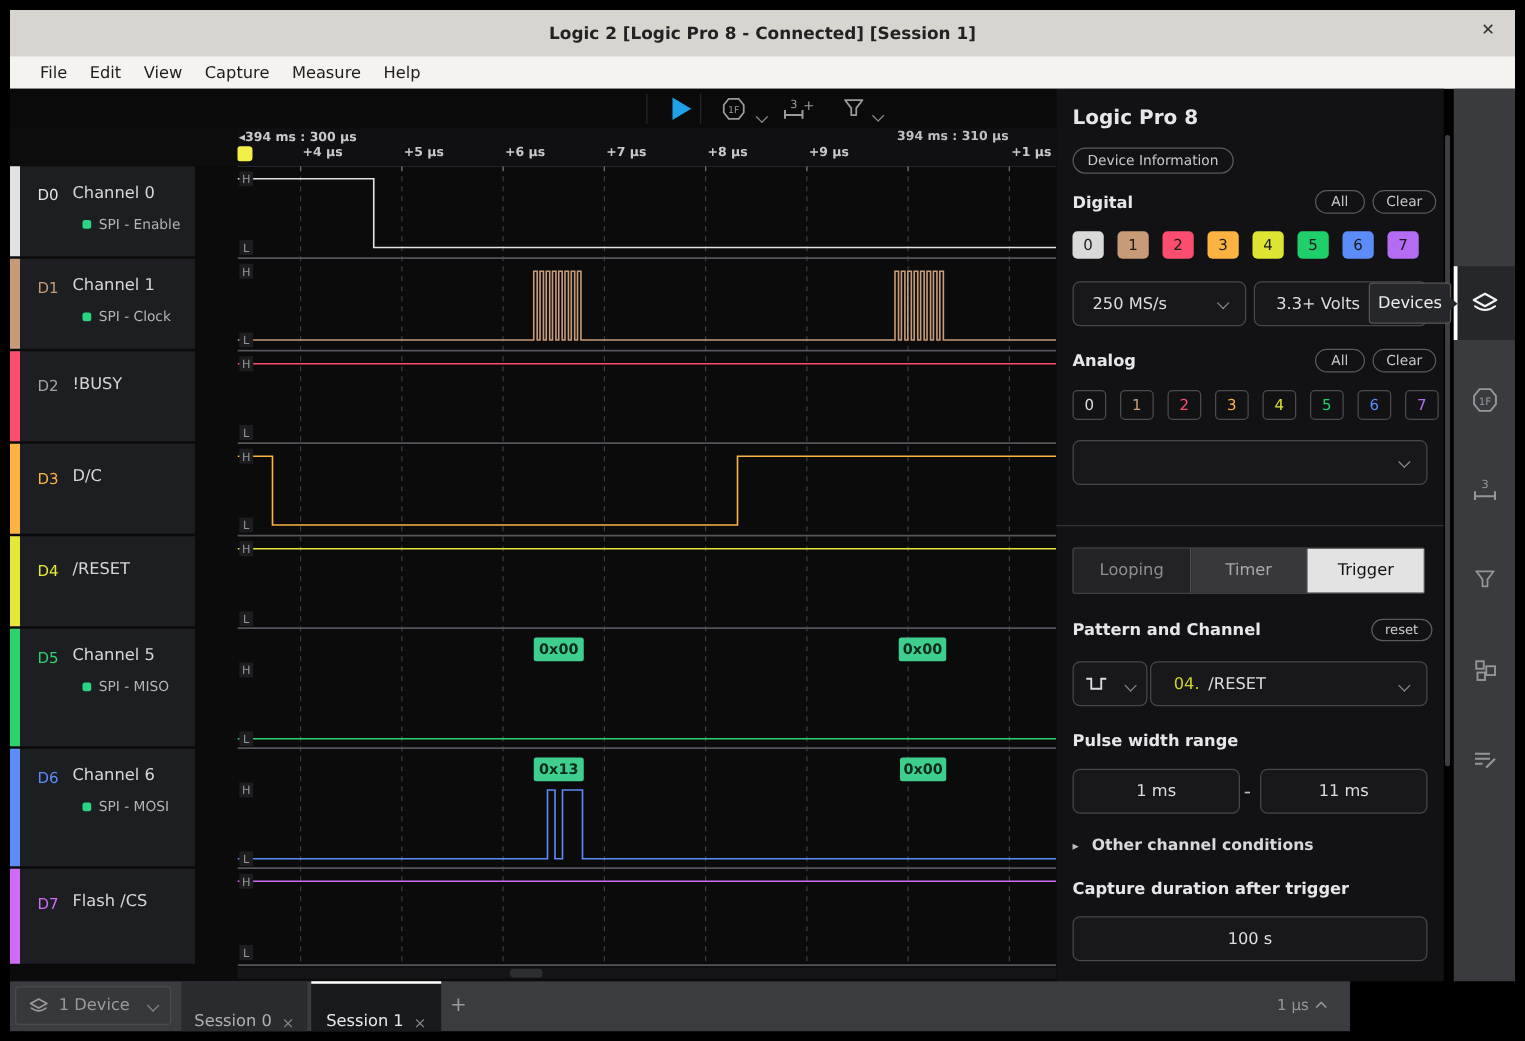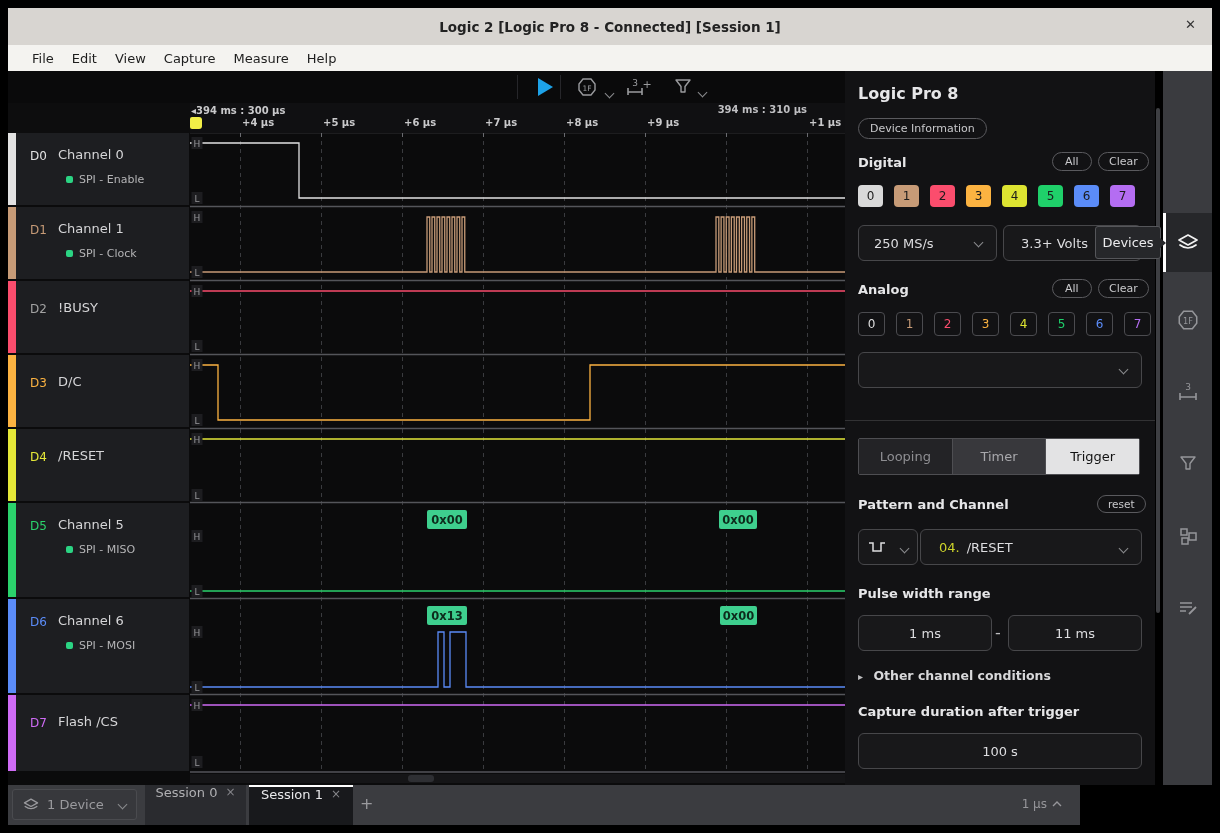--- a/index.html
+++ b/index.html
@@ -22,21 +22,21 @@
   .ticon{position:absolute;top:6px;color:#9a9b9e;}
   .chev{display:inline-block;width:6px;height:6px;border-right:1.5px solid #8a8b8e;border-bottom:1.5px solid #8a8b8e;
     transform:rotate(45deg);vertical-align:middle;}
   .ruler{left:190px;top:103px;width:655px;height:30px;background:#101012;color:#c9c9cb;font-size:10px;font-weight:bold;}
   .ruler .rangeL{position:absolute;left:1px;top:2px;}
   .ruler .rangeR{position:absolute;right:38px;top:1px;color:#bfbfc2;}
   .tick{position:absolute;top:14px;}
   .marker{position:absolute;left:0px;top:14px;width:12px;height:12px;background:#f2ef47;border-radius:2px 3px 3px 2px;}
   .rulerpad{left:8px;top:103px;width:182px;height:30px;background:#0d0d0e;}
   .lanesbg{left:8px;top:133px;width:837px;height:652px;background:#0b0b0c;}
-  .card{position:absolute;left:8px;width:181px;background:#1d1e21;}
+  .card{position:absolute;left:8px;width:148px;background:#1d1e21;}
   .stripe{position:absolute;left:0;top:0;bottom:0;width:8px;}
   .cid{position:absolute;left:22px;font-size:12px;}
   .cname{position:absolute;left:50px;color:#d6d6d8;font-size:13px;}
   .cproto{position:absolute;left:58px;color:#b4b4b6;font-size:11px;}
   .pdot{display:inline-block;width:7px;height:7px;border-radius:2px;background:#2bd483;margin-right:6px;}
   .hscroll{left:190px;top:774px;width:655px;height:9px;background:#151517;}
   .hthumb{position:absolute;left:218px;top:1px;width:26px;height:7px;background:#2e2f33;border-radius:3px;}
   
   .panel{left:845px;top:71px;width:310px;height:714px;background:#121214;color:#e6e6e8;}
   .ptitle{position:absolute;left:13px;top:13px;font-size:16px;font-weight:600;}
@@ -63,21 +63,21 @@
   .vscroll{left:1156px;top:108px;width:4px;height:505px;background:#3e3f43;border-radius:2px;}
   
   .rail{left:1163px;top:71px;width:49px;height:714px;background:#3a3b3f;}
   .railitem{position:absolute;left:0;width:49px;height:59px;display:flex;align-items:center;justify-content:center;}
   .railactive{background:#26272a;}
   .railbar{position:absolute;left:0;top:142px;width:3px;height:59px;background:#fff;z-index:5;}
   
   .bottombar{left:8px;top:785px;width:1072px;height:40px;background:#3b3c40;color:#9a9a9e;font-size:13px;}
   .devsel{position:absolute;left:4px;top:4px;width:125px;height:31px;border:1px solid #4a4b4f;border-radius:3px;
     display:flex;align-items:center;gap:7px;padding-left:9px;box-sizing:border-box;background:#37383c;}
-  .stab{position:absolute;top:0;height:40px;display:flex;align-items:flex-start;justify-content:center;gap:8px;}
+  .stab{position:absolute;top:0;height:40px;display:flex;align-items:flex-end;justify-content:center;gap:8px;}
   .scale{position:absolute;right:18px;top:12px;display:flex;align-items:center;gap:5px;color:#96969a;font-size:12px;}
   svg text{font-family:"DejaVu Sans","Liberation Sans",sans-serif;}
 </style>
 </head>
 <body>
 
 <div id="app">
 
   <div class="abs titlebar">
     <span>Logic 2 [Logic Pro 8 - Connected] [Session 1]</span>

